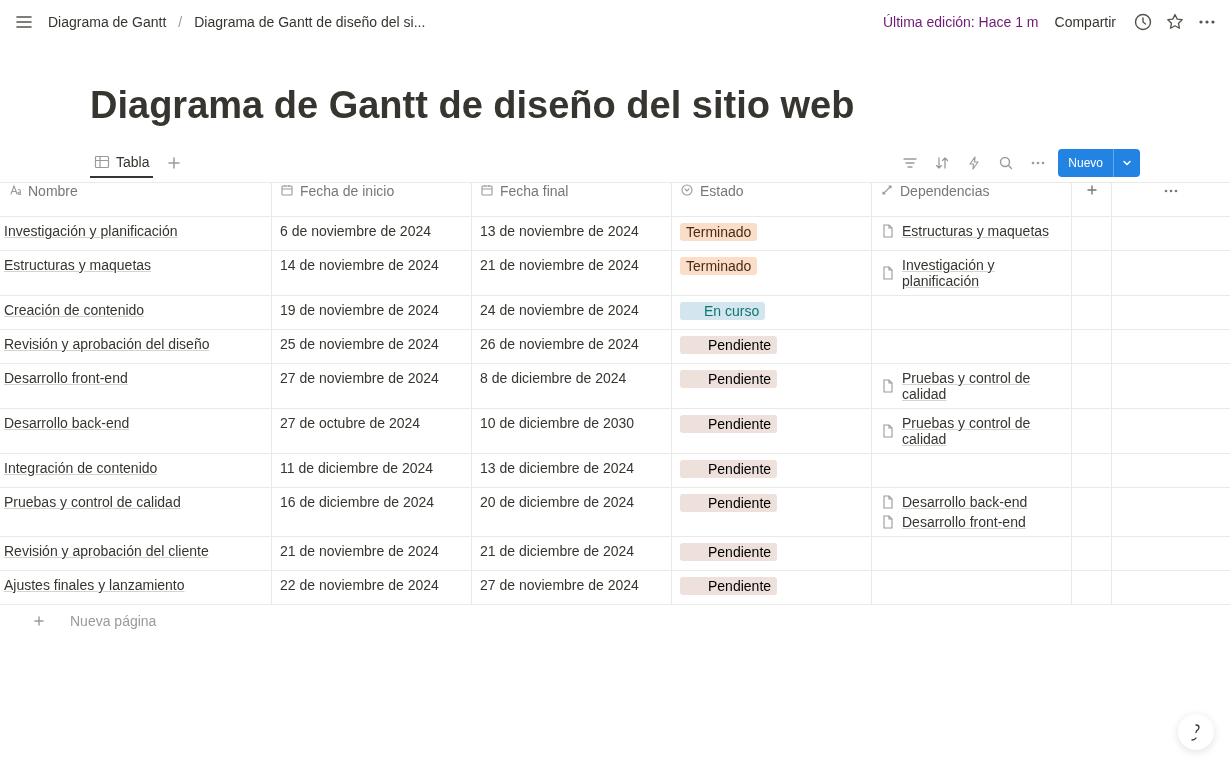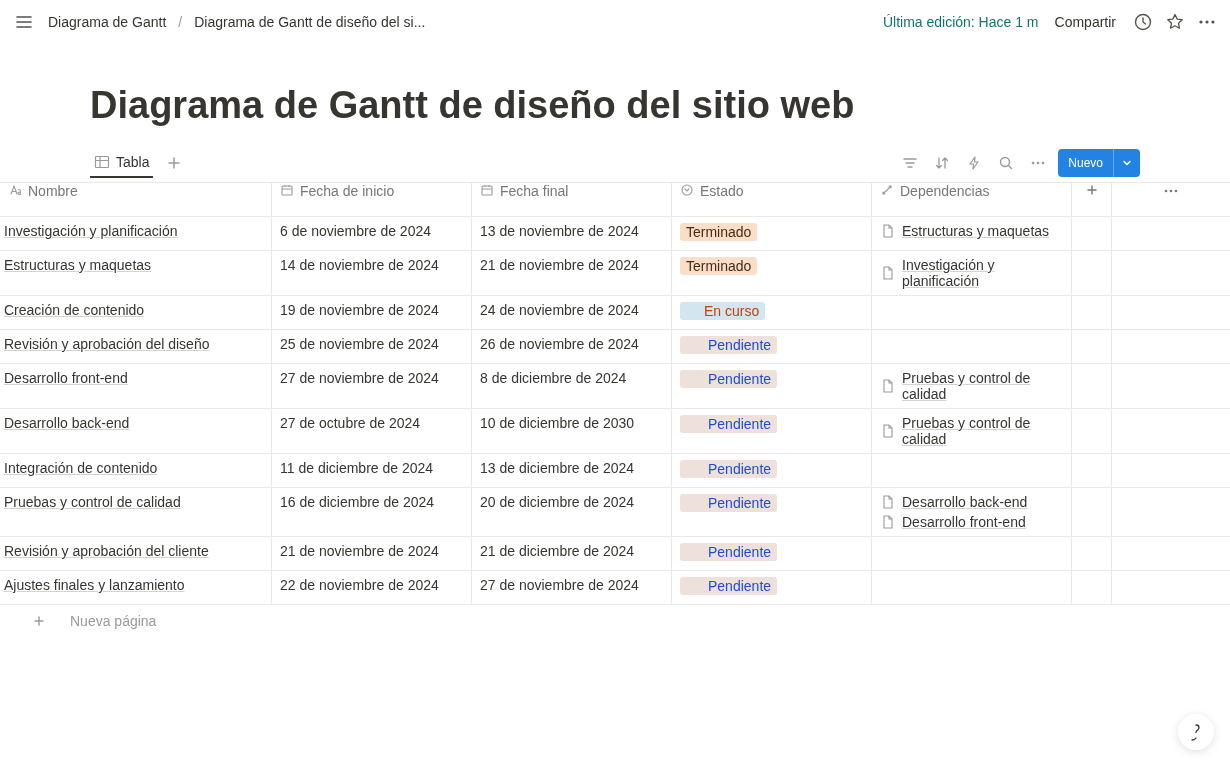--- a/index.html
+++ b/index.html
@@ -4,21 +4,21 @@
 <style>
 * { margin: 0; padding: 0; box-sizing: border-box; font-family: -apple-system, BlinkMacSystemFont, "Segoe UI", Helvetica, Arial, sans-serif; }
 body { background: #fff; color: #37352f; font-size: 14px; }
 .topbar { display: flex; align-items: center; height: 44px; padding: 0 12px; }
 .hamburger { width: 24px; height: 24px; display: flex; align-items: center; justify-content: center; cursor: pointer; margin-right: 8px; color: #55534e; }
 .breadcrumb { display: flex; align-items: center; gap: 8px; font-size: 14px; color: #37352f; }
 .breadcrumb .sep { color: #9b9a97; }
 .breadcrumb-item { cursor: pointer; border-radius: 4px; padding: 2px 4px; text-align: center; }
 .topbar-spacer { flex: 1; }
 .topbar-right { display: flex; align-items: center; gap: 10px; }
-.last-edit { color: #0f766e; font-size: 14px; }
+.last-edit { color: #701a75; font-size: 14px; }
 .share-btn { color: #37352f; font-size: 14px; cursor: pointer; padding: 4px 6px; border-radius: 4px; }
 .top-icon { width: 22px; height: 22px; display: flex; align-items: center; justify-content: center; color: #55534e; cursor: pointer; border-radius: 4px; }
 .content { max-width: 100%; }
 .page-title { font-size: 38px; font-weight: 700; padding: 40px 0 16px 90px; color: #37352f; }
 .views-row { display: flex; align-items: center; padding: 0 90px; height: 40px; border-bottom: 1px solid #e9e9e7; justify-content: center; }
 .view-tab { display: flex; align-items: center; gap: 6px; font-size: 14px; font-weight: 500; color: #37352f; padding: 6px 4px; border-bottom: 2px solid #37352f; margin-bottom: -1px; cursor: pointer; }
 .view-plus { margin-left: 10px; color: #9b9a97; cursor: pointer; width: 22px; height: 22px; display: flex; align-items: center; justify-content: center; border-radius: 4px; }
 .views-spacer { flex: 1; }
 .toolbar-icons { display: flex; align-items: center; gap: 8px; }
 .tool-icon { width: 24px; height: 24px; display: flex; align-items: center; justify-content: center; color: #9b9a97; cursor: pointer; border-radius: 4px; }
@@ -32,22 +32,22 @@
 .th:first-child { padding-left: 8px; }
 .th-add { justify-content: center; }
 .table-row { min-height: 34px; border-bottom: 1px solid #e9e9e7; }
 .td { display: flex; align-items: flex-start; padding: 6px 8px; font-size: 14px; border-right: 1px solid #e9e9e7; }
 .td.name { font-weight: 500; text-decoration: underline; text-decoration-color: #d3d3d1; cursor: pointer; padding-left: 4px; }
 .td.deps { flex-direction: column; gap: 4px; }
 .dep-item { display: flex; align-items: center; gap: 6px; }
 .dep-item .label { text-decoration: underline; text-decoration-color: #d3d3d1; }
 .status-badge { display: inline-block; padding: 1px 6px; border-radius: 3px; font-size: 14px; }
 .status-terminado { background: #fadec9; color: #4a2b12; }
-.status-en-curso { background: #d3e5ef; color: #c2410c; padding-left: 24px; }
-.status-pendiente { background: #eee0da; color: #1d4ed8; padding-left: 28px; }
+.status-en-curso { background: #d3e5ef; color: #0f766e; padding-left: 24px; }
+.status-pendiente { background: #eee0da; color: #000000; padding-left: 28px; }
 .new-page-row { display: flex; align-items: center; gap: 24px; padding: 8px 8px 8px 32px; color: #9b9a97; font-size: 14px; cursor: pointer; }
 svg { display: block; }
 .th .icon, .view-tab .icon { color: #9b9a97; }
 .floating-help { position: fixed; bottom: 16px; right: 16px; width: 36px; height: 36px; border-radius: 50%; background: #fff; box-shadow: 0 2px 8px rgba(0,0,0,0.12); display: flex; align-items: center; justify-content: center; cursor: pointer; }
 </style>
 </head>
 <body>
 
 <div class="topbar">
   <div class="hamburger">

